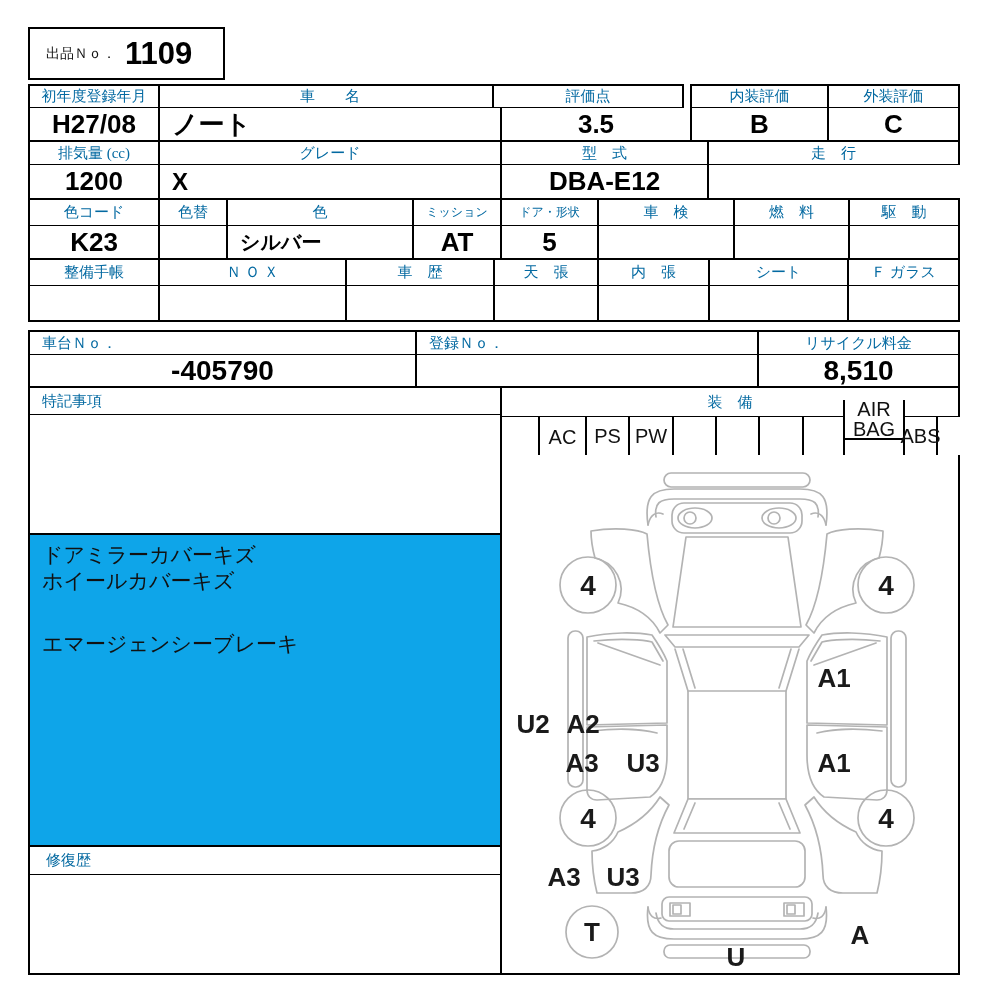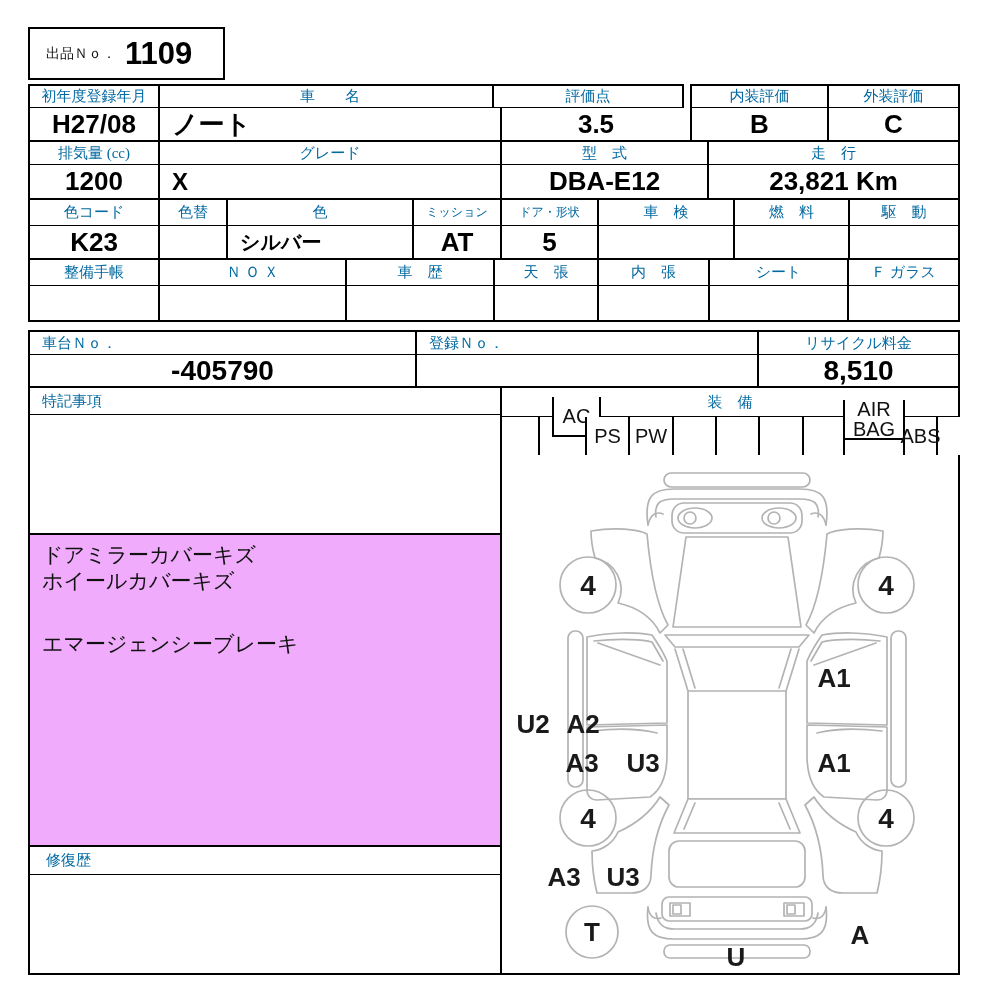--- a/index.html
+++ b/index.html
@@ -47,21 +47,20 @@
   <div class="vc" style="left:690px;top:108px;width:139px;height:34px;">B</div>
   <div class="vc" style="left:827px;top:108px;width:133px;height:34px;">C</div>
 
   <div class="hc" style="left:28px;top:140px;width:132px;height:25px;">排気量 (cc)</div>
   <div class="hc" style="left:158px;top:140px;width:344px;height:25px;text-align:right;">グレード</div>
   <div class="hc" style="left:500px;top:140px;width:209px;height:25px;">型　式</div>
   <div class="hc" style="left:707px;top:140px;width:253px;height:25px;">走　行</div>
   <div class="vc" style="left:28px;top:165px;width:132px;height:35px;">1200</div>
   <div class="vc left" style="left:158px;top:165px;width:344px;height:35px;font-size:24px;">X</div>
   <div class="vc" style="left:500px;top:165px;width:209px;height:35px;">DBA-E12</div>
-  <div class="vc" style="left:707px;top:165px;width:253px;height:35px;">23,821 Km</div>
 
   <div class="hc" style="left:28px;top:198px;width:132px;height:28px;">色コード</div>
   <div class="hc" style="left:158px;top:198px;width:70px;height:28px;">色替</div>
   <div class="hc" style="left:226px;top:198px;width:188px;height:28px;">色</div>
   <div class="hc small" style="left:412px;top:198px;width:90px;height:28px;">ミッション</div>
   <div class="hc small" style="left:500px;top:198px;width:99px;height:28px;">ドア・形状</div>
   <div class="hc" style="left:597px;top:198px;width:138px;height:28px;">車　検</div>
   <div class="hc" style="left:733px;top:198px;width:117px;height:28px;">燃　料</div>
   <div class="hc" style="left:848px;top:198px;width:112px;height:28px;">駆　動</div>
   <div class="vc" style="left:28px;top:226px;width:132px;height:34px;">K23</div>
@@ -90,31 +89,31 @@
 
   <div class="hc left" style="left:28px;top:330px;width:389px;height:25px;">車台Ｎｏ．</div>
   <div class="hc left" style="left:415px;top:330px;width:344px;height:25px;">登録Ｎｏ．</div>
   <div class="hc" style="left:757px;top:330px;width:203px;height:25px;">リサイクル料金</div>
   <div class="vc" style="left:28px;top:355px;width:389px;height:33px;font-size:28px;">-405790</div>
   <div class="vc" style="left:415px;top:355px;width:344px;height:33px;"></div>
   <div class="vc" style="left:757px;top:355px;width:203px;height:33px;font-size:28px;">8,510</div>
 
   <div class="hc left" style="left:28px;top:386px;width:474px;height:29px;justify-content:flex-start;">特記事項</div>
   <div class="vc" style="left:28px;top:415px;width:474px;height:120px;"></div>
-  <div class="abs" style="left:28px;top:535px;width:474px;height:310px;border-left:2px solid #000;border-right:2px solid #000;background:#f0abfc;">
+  <div class="abs" style="left:28px;top:535px;width:474px;height:310px;border-left:2px solid #000;border-right:2px solid #000;background:#0ea5e9;">
     <div class="note" style="left:12px;top:6px;">ドアミラーカバーキズ</div>
     <div class="note" style="left:12px;top:32px;">ホイールカバーキズ</div>
     <div class="note" style="left:12px;top:95px;">エマージェンシーブレーキ</div>
   </div>
   <div class="hc left" style="left:28px;top:845px;width:474px;height:30px;justify-content:flex-start;padding-left:16px;">修復歴</div>
   <div class="vc" style="left:28px;top:875px;width:474px;height:100px;"></div>
 
   <div class="hc" style="left:500px;top:386px;width:460px;height:31px;">装　備</div>
   <div class="eq" style="left:500px;top:417px;width:40px;height:40px;"></div>
-  <div class="eq" style="left:538px;top:397px;width:49px;height:40px;margin-left:14px;">AC</div>
+  <div class="eq" style="left:538px;top:418px;width:49px;height:40px;">AC</div>
   <div class="eq" style="left:585px;top:417px;width:45px;height:40px;">PS</div>
   <div class="eq" style="left:628px;top:417px;width:46px;height:40px;">PW</div>
   <div class="eq" style="left:672px;top:417px;width:45px;height:40px;"></div>
   <div class="eq" style="left:715px;top:417px;width:45px;height:40px;"></div>
   <div class="eq" style="left:758px;top:417px;width:46px;height:40px;"></div>
   <div class="eq" style="left:802px;top:417px;width:43px;height:40px;"></div>
   <div class="eq" style="left:843px;top:400px;width:62px;height:40px;font-size:20px;">AIR
 BAG</div>
   <div class="eq" style="left:903px;top:417px;width:35px;height:40px;">ABS</div>
 

